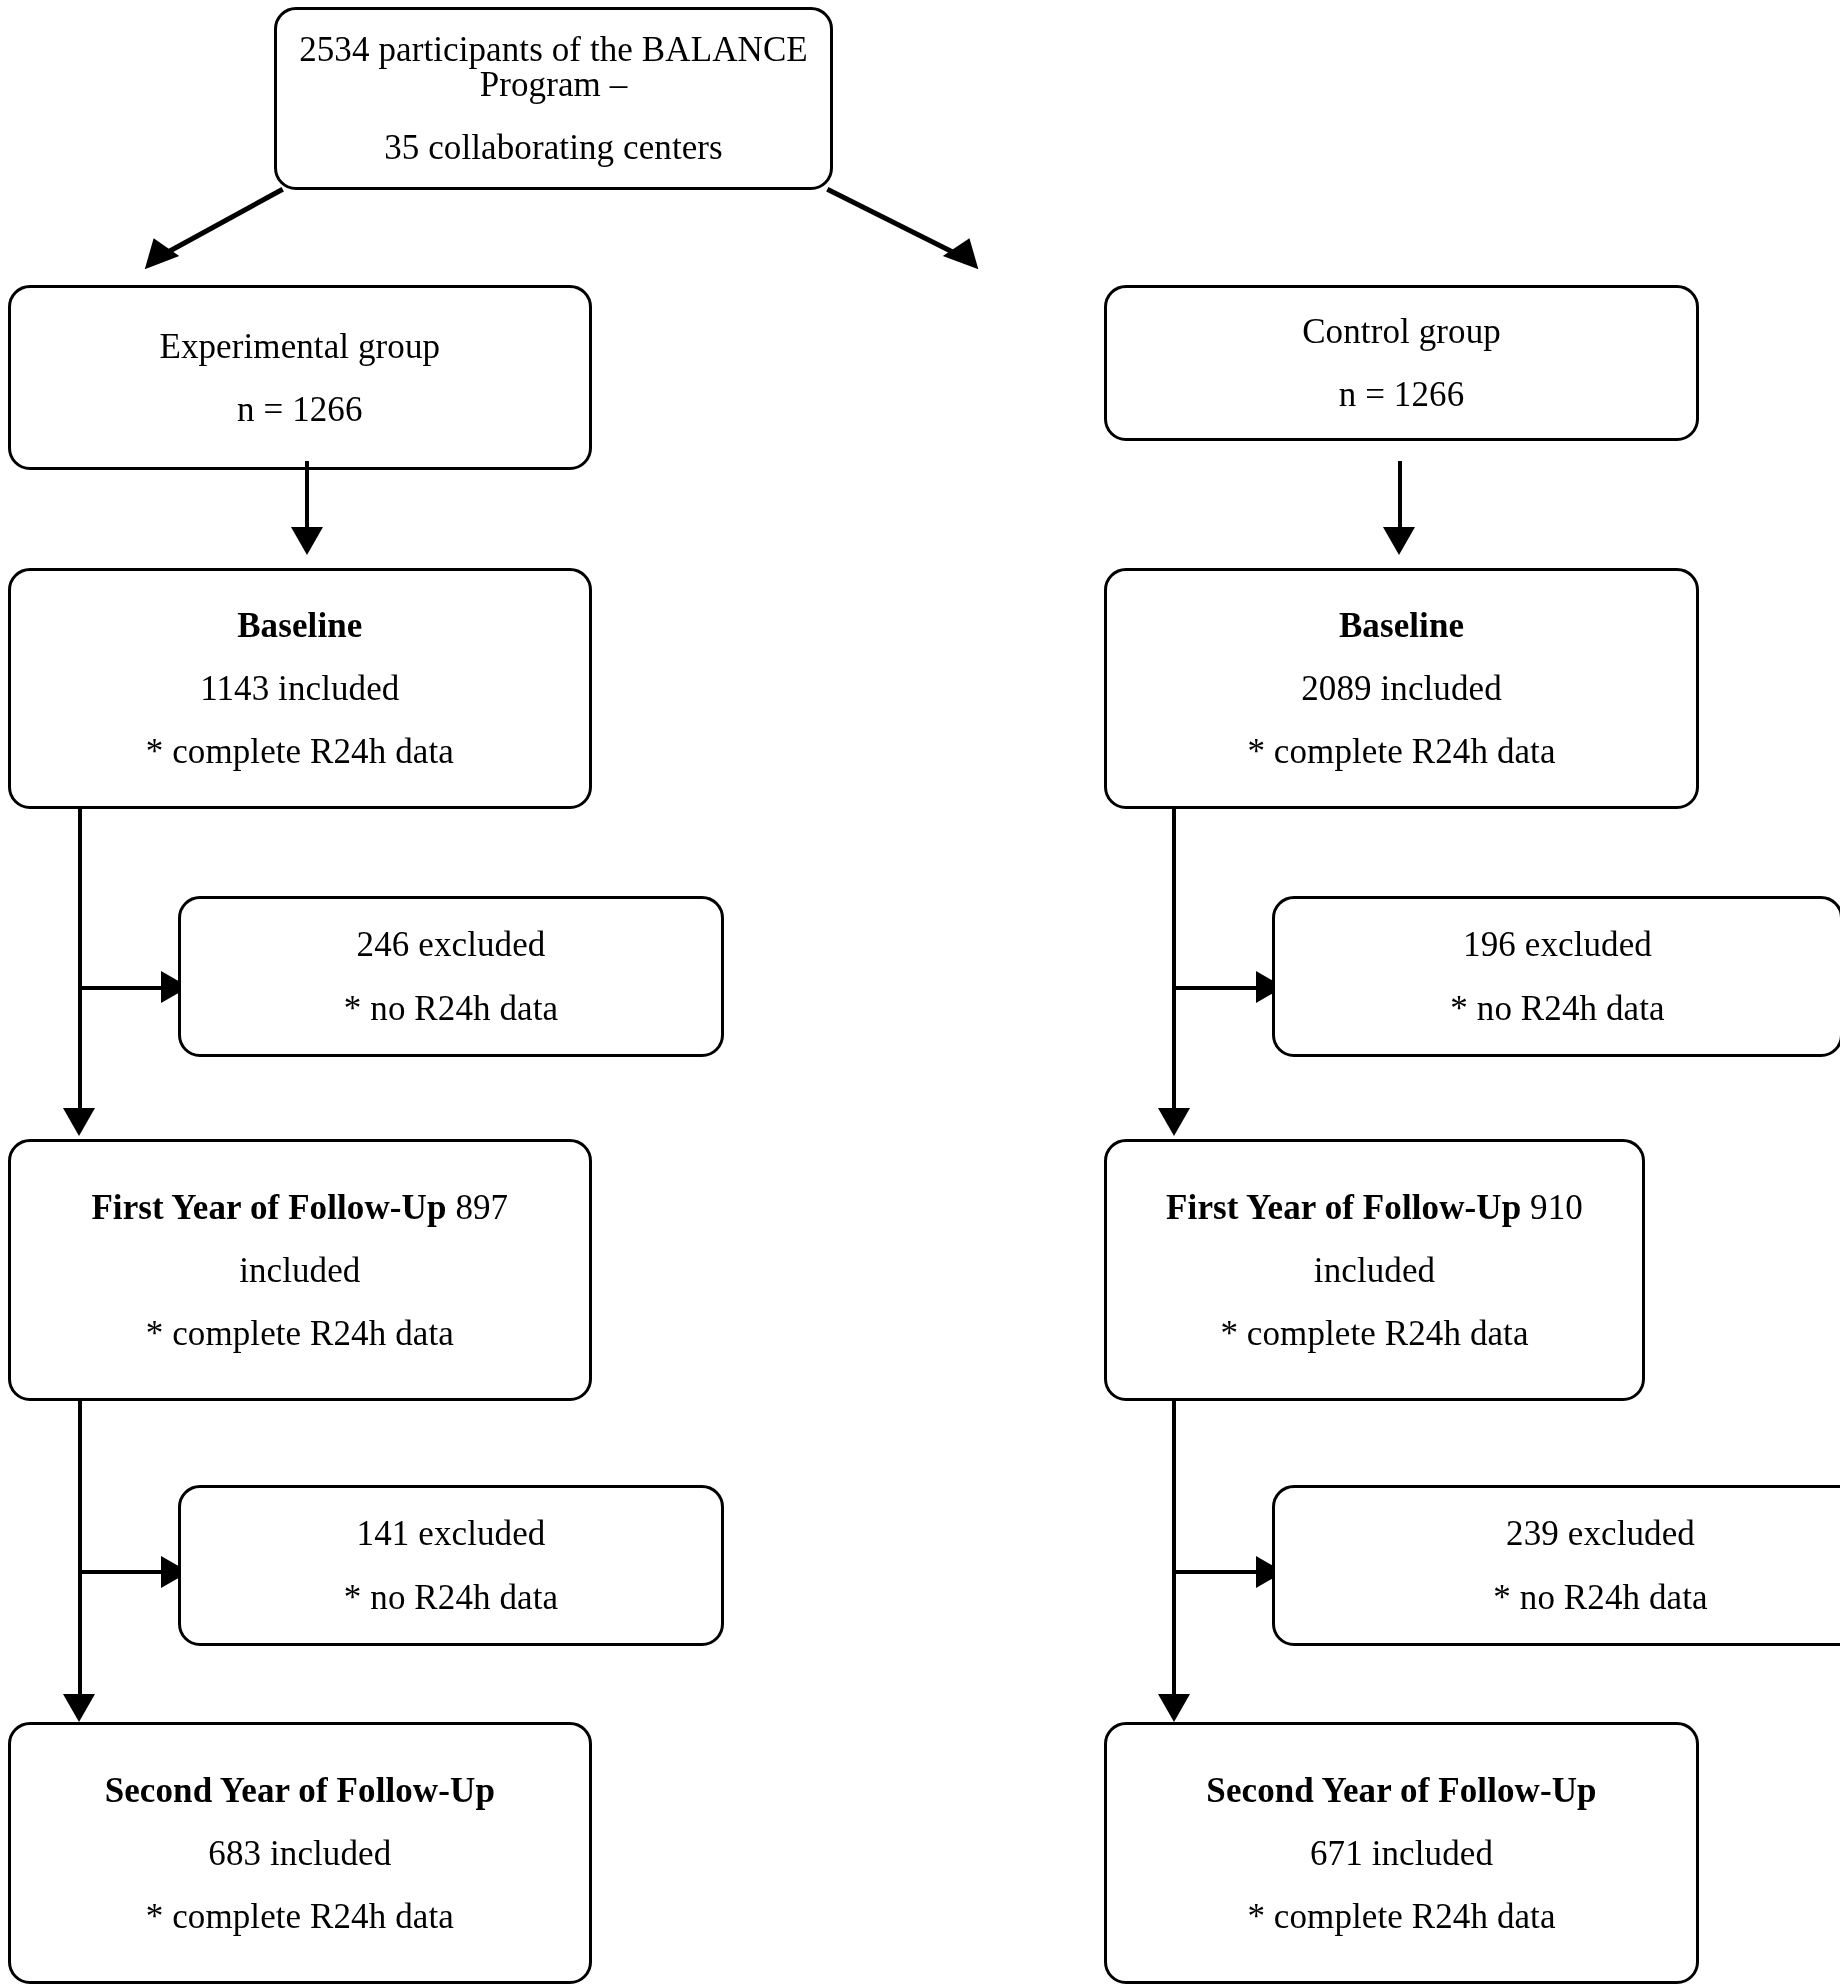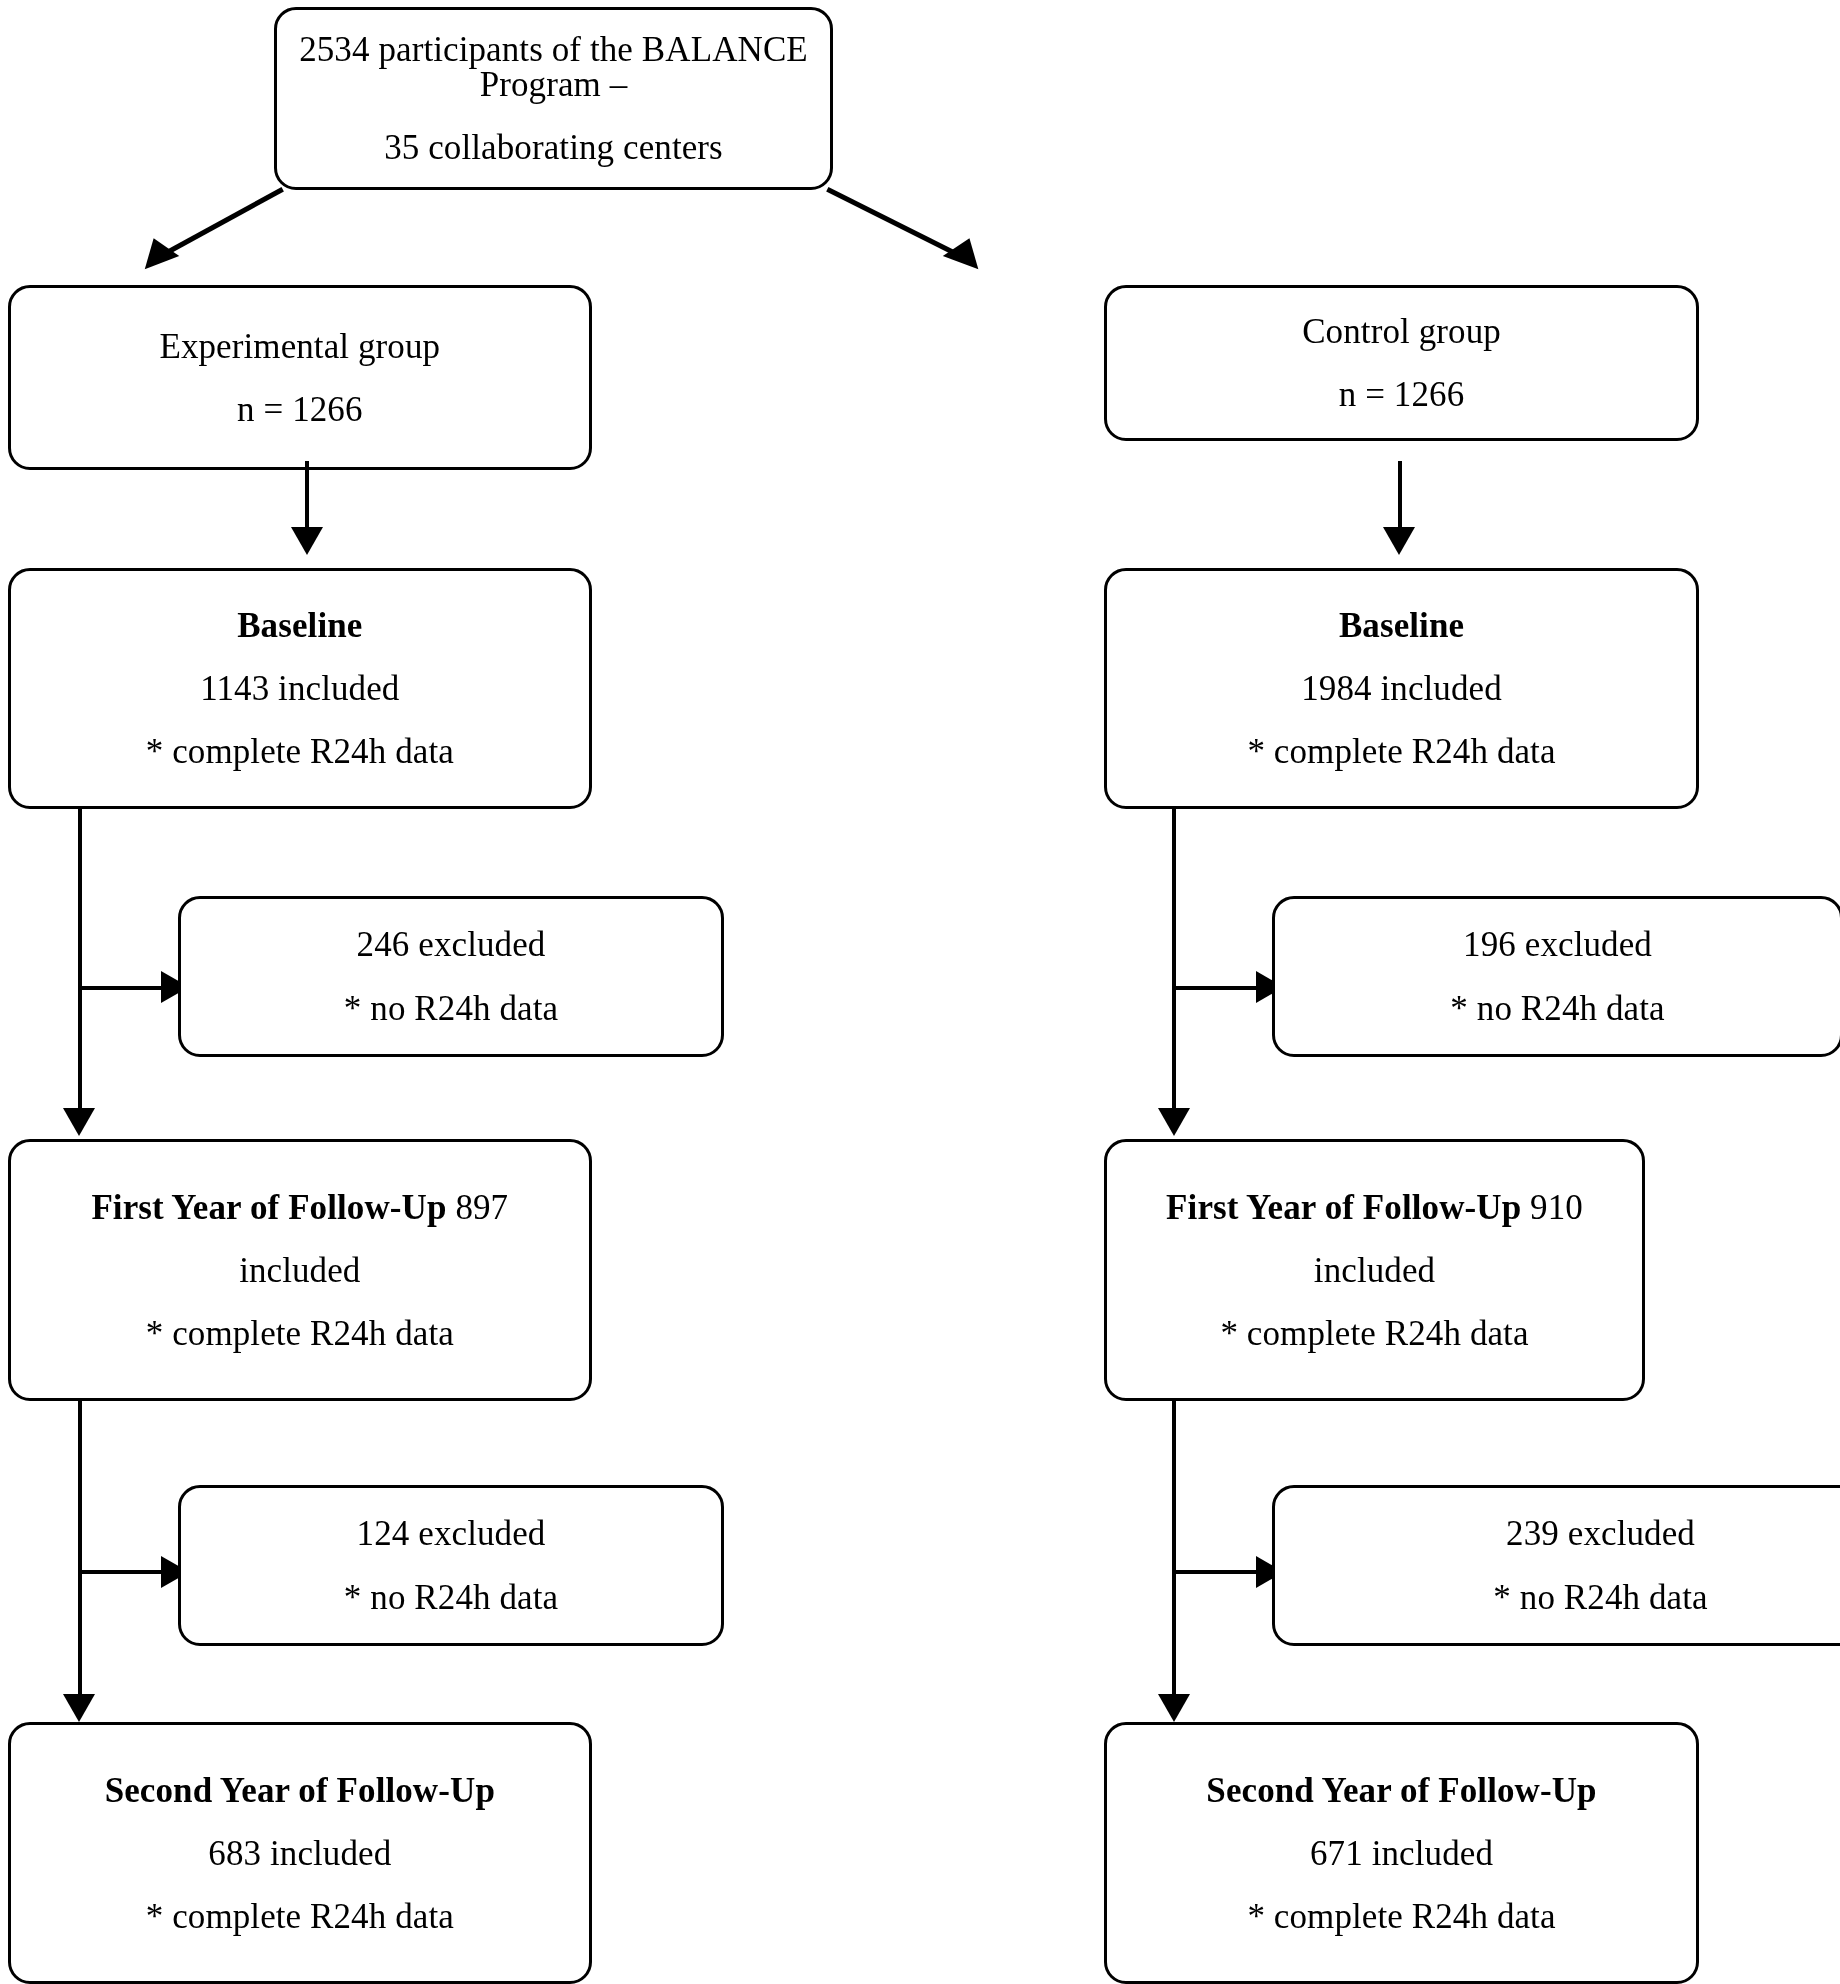--- a/index.html
+++ b/index.html
@@ -117,21 +117,21 @@
   <div class="arrow-down" style="left:1383px; top:527px;"></div>
 
   <div class="node" style="left:7.8px; top:568px; width:584px; height:241px;">
     <span class="line bold">Baseline</span>
     <span class="line">1143 included</span>
     <span class="line">* complete R24h data</span>
   </div>
 
   <div class="node" style="left:1104px; top:568px; width:595px; height:241px;">
     <span class="line bold">Baseline</span>
-    <span class="line">1984 included</span>
+    <span class="line">2089 included</span>
     <span class="line">* complete R24h data</span>
   </div>
 
   <div class="vline" style="left:78px; top:806px; height:306px;"></div>
   <div class="hline" style="left:78px; top:986px; width:111px;"></div>
   <div class="arrow-right" style="left:161px; top:971px;"></div>
   <div class="arrow-down" style="left:63px; top:1108px;"></div>
 
   <div class="vline" style="left:1172px; top:806px; height:306px;"></div>
   <div class="hline" style="left:1172px; top:986px; width:111px;"></div>
@@ -164,21 +164,21 @@
   <div class="hline" style="left:78px; top:1570px; width:111px;"></div>
   <div class="arrow-right" style="left:161px; top:1556px;"></div>
   <div class="arrow-down" style="left:63px; top:1694px;"></div>
 
   <div class="vline" style="left:1172px; top:1398px; height:301px;"></div>
   <div class="hline" style="left:1172px; top:1570px; width:111px;"></div>
   <div class="arrow-right" style="left:1256px; top:1556px;"></div>
   <div class="arrow-down" style="left:1158px; top:1694px;"></div>
 
   <div class="node" style="left:178px; top:1485px; width:546px; height:161px;">
-    <span class="line tight">124 excluded</span>
+    <span class="line tight">141 excluded</span>
     <span class="line tight">* no R24h data</span>
   </div>
 
   <div class="node" style="left:1272px; top:1485px; width:657px; height:161px;">
     <span class="line tight">239 excluded</span>
     <span class="line tight">* no R24h data</span>
   </div>
 
   <div class="node" style="left:7.8px; top:1722px; width:584px; height:262px;">
     <span class="line bold">Second Year of Follow-Up</span>

